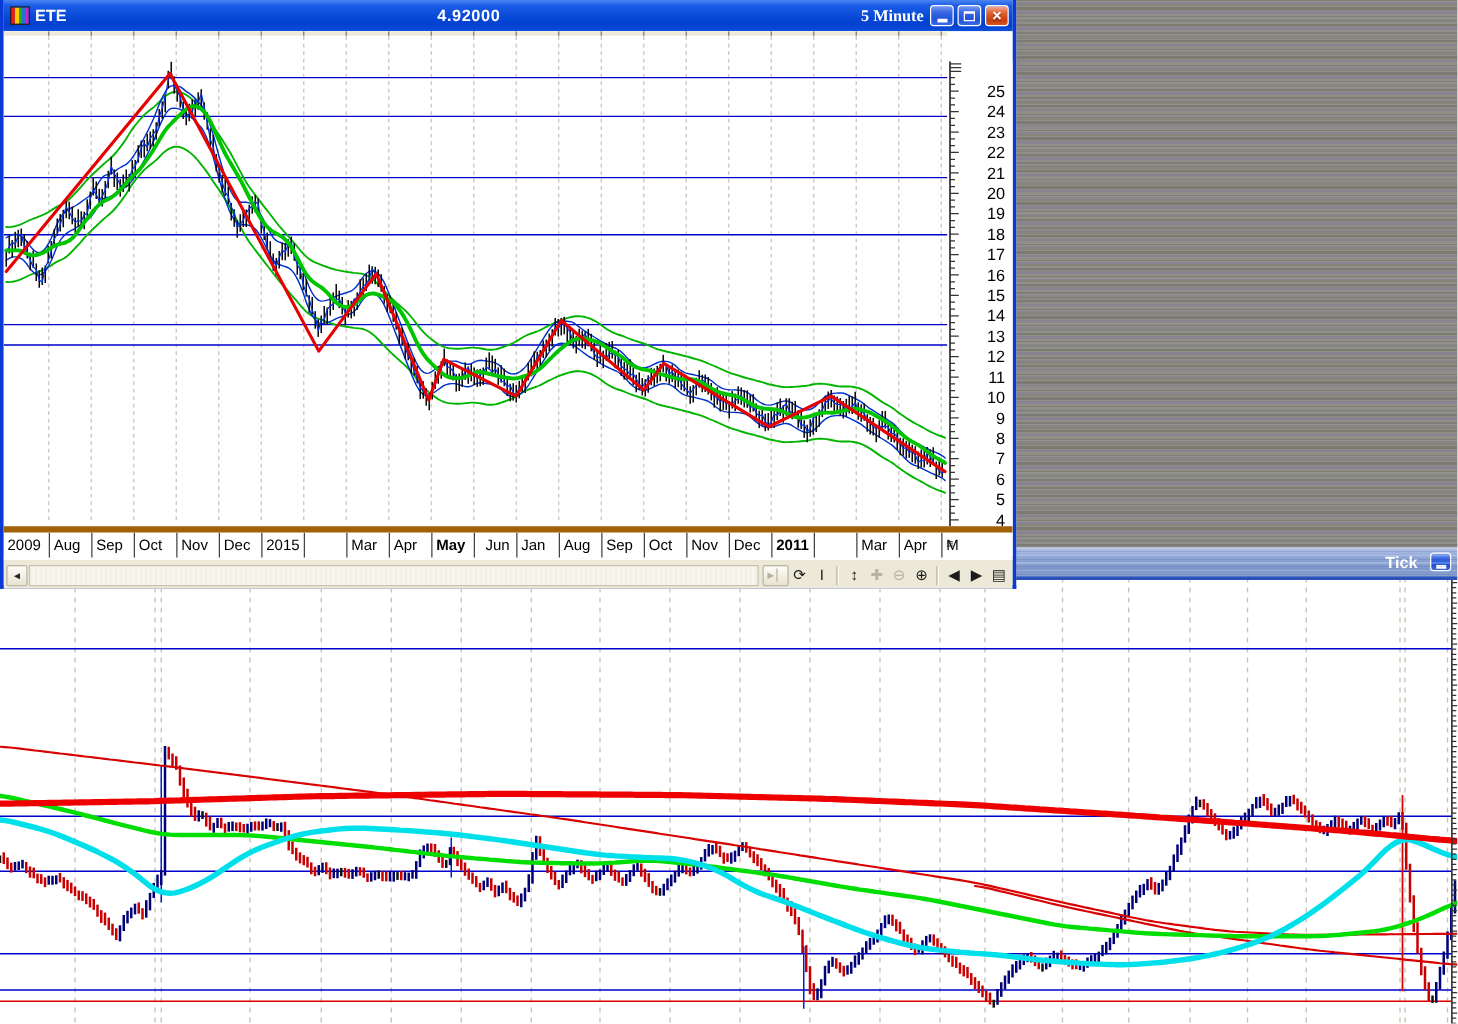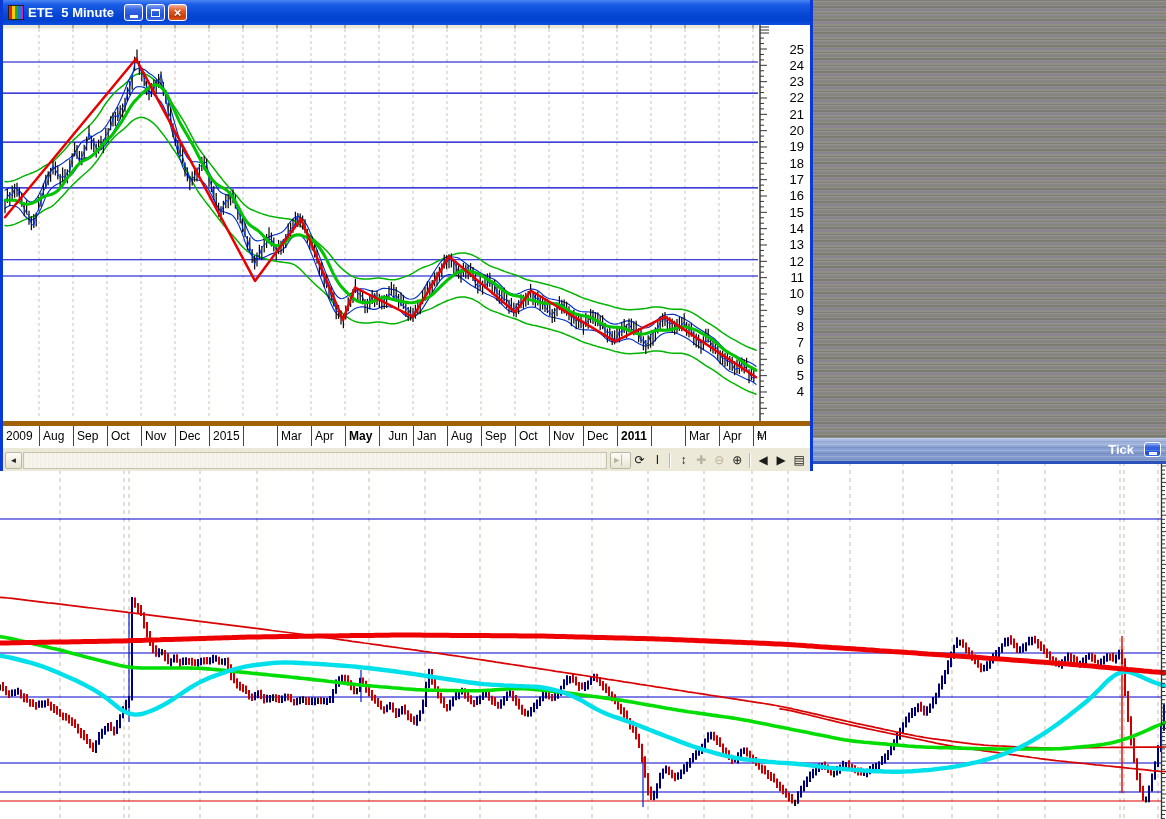--- a/index.html
+++ b/index.html
@@ -29,33 +29,33 @@
   #ete-win{position:absolute;left:0;top:0;width:813px;height:471px;z-index:3;
     box-sizing:border-box;border:3px solid #0a3ad6;border-top:none;background:#ece9d8;}
   .titlebar{height:25px;display:flex;align-items:center;padding:0 3px;color:#fff;
     font-weight:bold;font-size:13px;
     background:linear-gradient(180deg,#4a85f2 0%,#1b5ce6 18%,#0748d6 55%,#0340cf 80%,#0c50de 100%);}
   .app-icon{width:16px;height:15px;margin:0 4px 0 2px;display:inline-block;background:#fff;
     border:1px solid #222;box-sizing:border-box;
     background:linear-gradient(90deg,#d22 0 3px,#fc0 3px 6px,#2a2 6px 9px,#27c 9px 12px,#c2c 12px 14px);}
   .t-title{margin-right:8px;}
   .t-center{flex:1;text-align:center;letter-spacing:.5px;}
-  .t-tf{margin-right:7px;}
+  .t-tf{margin-right:2px;font-family:Liberation Serif, serif;}
   .xp-btn{width:19px;height:17px;border:1px solid #fff;border-radius:3px;margin-left:3px;
     display:flex;align-items:center;justify-content:center;box-sizing:border-box;cursor:default;}
   .minb,.maxb{background:linear-gradient(180deg,#7d9df2 0%,#3a68e4 30%,#2152d8 70%,#3a68e4 100%);}
   .closeb{background:linear-gradient(180deg,#f0b09a 0%,#e2602f 35%,#c93c0b 75%,#d8561f 100%);}
   .glyph-min{width:8px;height:3px;background:#fff;margin-top:8px;}
   .glyph-max{width:9px;height:8px;border:1px solid #fff;border-top:2px solid #fff;box-sizing:border-box;}
   .glyph-x{color:#fff;font-size:13px;font-weight:bold;line-height:1;font-style:normal;
     text-shadow:0 1px 1px rgba(0,0,0,.35);}
   .content{display:flex;height:396px;background:#fff;}
   .plot{width:755px;height:396px;position:relative;}
   .plot svg{display:block;}
-  .yaxis{width:52px;height:396px;position:relative;background:#fff;}
+  .yaxis{width:52px;height:396px;position:relative;background:#fff;margin-top:24px;}
   .xaxis{position:relative;height:21px;background:#fff;border-top:5px solid #a16207;
     font-size:12px;color:#000;overflow:hidden;}
   .xcell{position:absolute;top:0;height:20px;line-height:20px;padding-left:3px;
     border-left:1px solid #444;box-sizing:border-box;white-space:nowrap;overflow:hidden;}
   .xcell.first{border-left:none;}
   .xmark{position:absolute;top:0;left:754px;font-size:10px;line-height:20px;color:#222;}
   .toolbar{height:22px;background:#ece9d8;border-top:1px solid #fff;display:flex;
     align-items:center;padding:1px 2px 0 2px;}
   .sb-btn{width:17px;height:17px;background:linear-gradient(180deg,#fdfcf8,#e8e4d2);
     border:1px solid #b9b6a4;border-radius:2px;display:flex;align-items:center;
@@ -599,20 +599,21 @@
     <span>Tick</span>
     <div class="xp-btn minb" style="width:17px;height:15px">
       <i class="glyph-min"></i>
     </div>
   </div>
 
   <div id="ete-win">
     <div class="titlebar">
       <span class="app-icon"></span>
       <span class="t-title">ETE</span>
+      <span class="t-center">4.92000</span>
       <span class="t-tf">5 Minute</span>
       <div class="xp-btn minb">
         <i class="glyph-min"></i>
         </div>
       <div class="xp-btn maxb">
         <i class="glyph-max"></i>
         </div>
       <div class="xp-btn closeb">
         <i class="glyph-x">×</i>
         </div>

